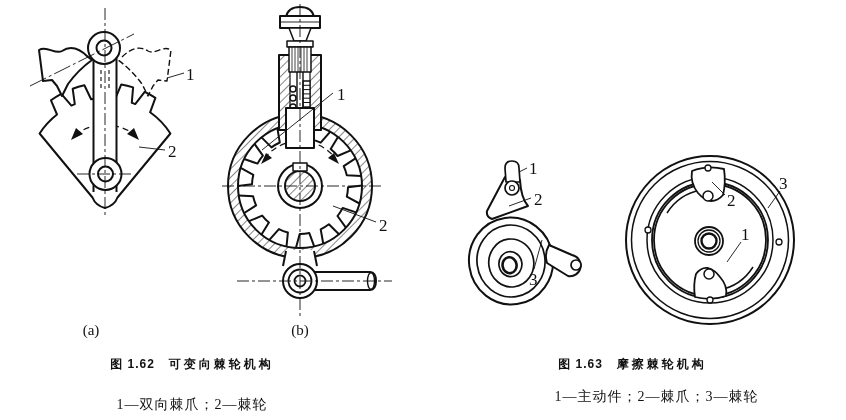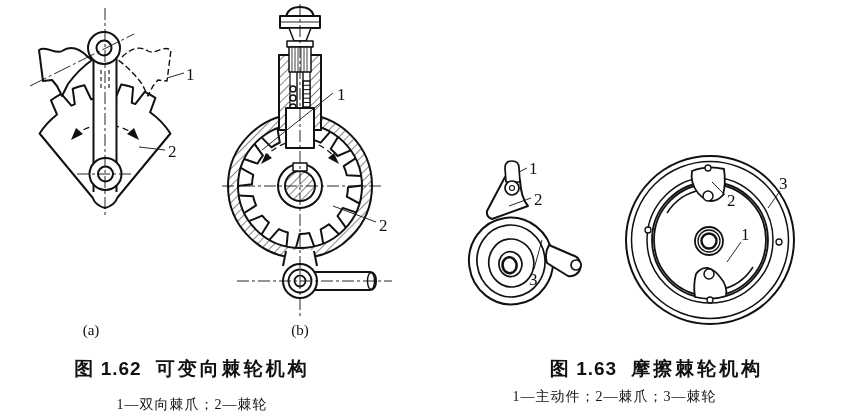--- a/index.html
+++ b/index.html
@@ -2,21 +2,21 @@
 <html><head>
 <meta charset="utf-8">
 <style>
   html,body{margin:0;padding:0;background:#fff;}
   #page{position:relative;width:846px;height:420px;background:#fff;overflow:hidden;
         font-family:"Liberation Serif","DejaVu Serif",serif;color:#111;}
   svg{position:absolute;left:0;top:0;}
   svg text.lbl{font-family:"Liberation Serif","DejaVu Serif",serif;font-size:17px;fill:#111;}
   .cap{position:absolute;text-align:center;color:#111;white-space:nowrap;}
   .sublabel{font-size:15px;}
-  .figcap{font-size:19px;font-weight:bold;font-family:"Liberation Sans","DejaVu Sans",sans-serif;letter-spacing:3px;}
+  .figcap{font-size:12px;font-weight:bold;font-family:"Liberation Sans","DejaVu Sans",sans-serif;letter-spacing:3px;}
   .figcap .num{letter-spacing:1px;margin-right:14px;}
   .legend{font-size:14px;letter-spacing:1px;}
 </style>
 </head>
 <body>
 
 <div id="page">
 
 <svg width="846" height="420" viewBox="0 0 846 420">
   <defs>
@@ -179,18 +179,18 @@
   </g>
 </svg>
 
 <div class="cap sublabel" style="left:79px;top:322px;width:24px;">(a)</div>
 <div class="cap sublabel" style="left:286px;top:322px;width:28px;">(b)</div>
 <div class="cap figcap" style="left:57px;top:356px;width:270px;">
   <span class="num">图 1.62</span><span>可变向棘轮机构</span>
 </div>
 <div class="cap legend" style="left:57px;top:396px;width:270px;">1—双向棘爪；2—棘轮</div>
 
-<div class="cap figcap" style="left:524px;top:356px;width:265px;">
+<div class="cap figcap" style="left:500px;top:356px;width:265px;">
   <span class="num">图 1.63</span><span>摩擦棘轮机构</span>
 </div>
-<div class="cap legend" style="left:472px;top:388px;width:285px;">1—主动件；2—棘爪；3—棘轮</div>
+<div class="cap legend" style="left:514px;top:388px;width:285px;">1—主动件；2—棘爪；3—棘轮</div>
 
 </div>
 
 </body></html>

